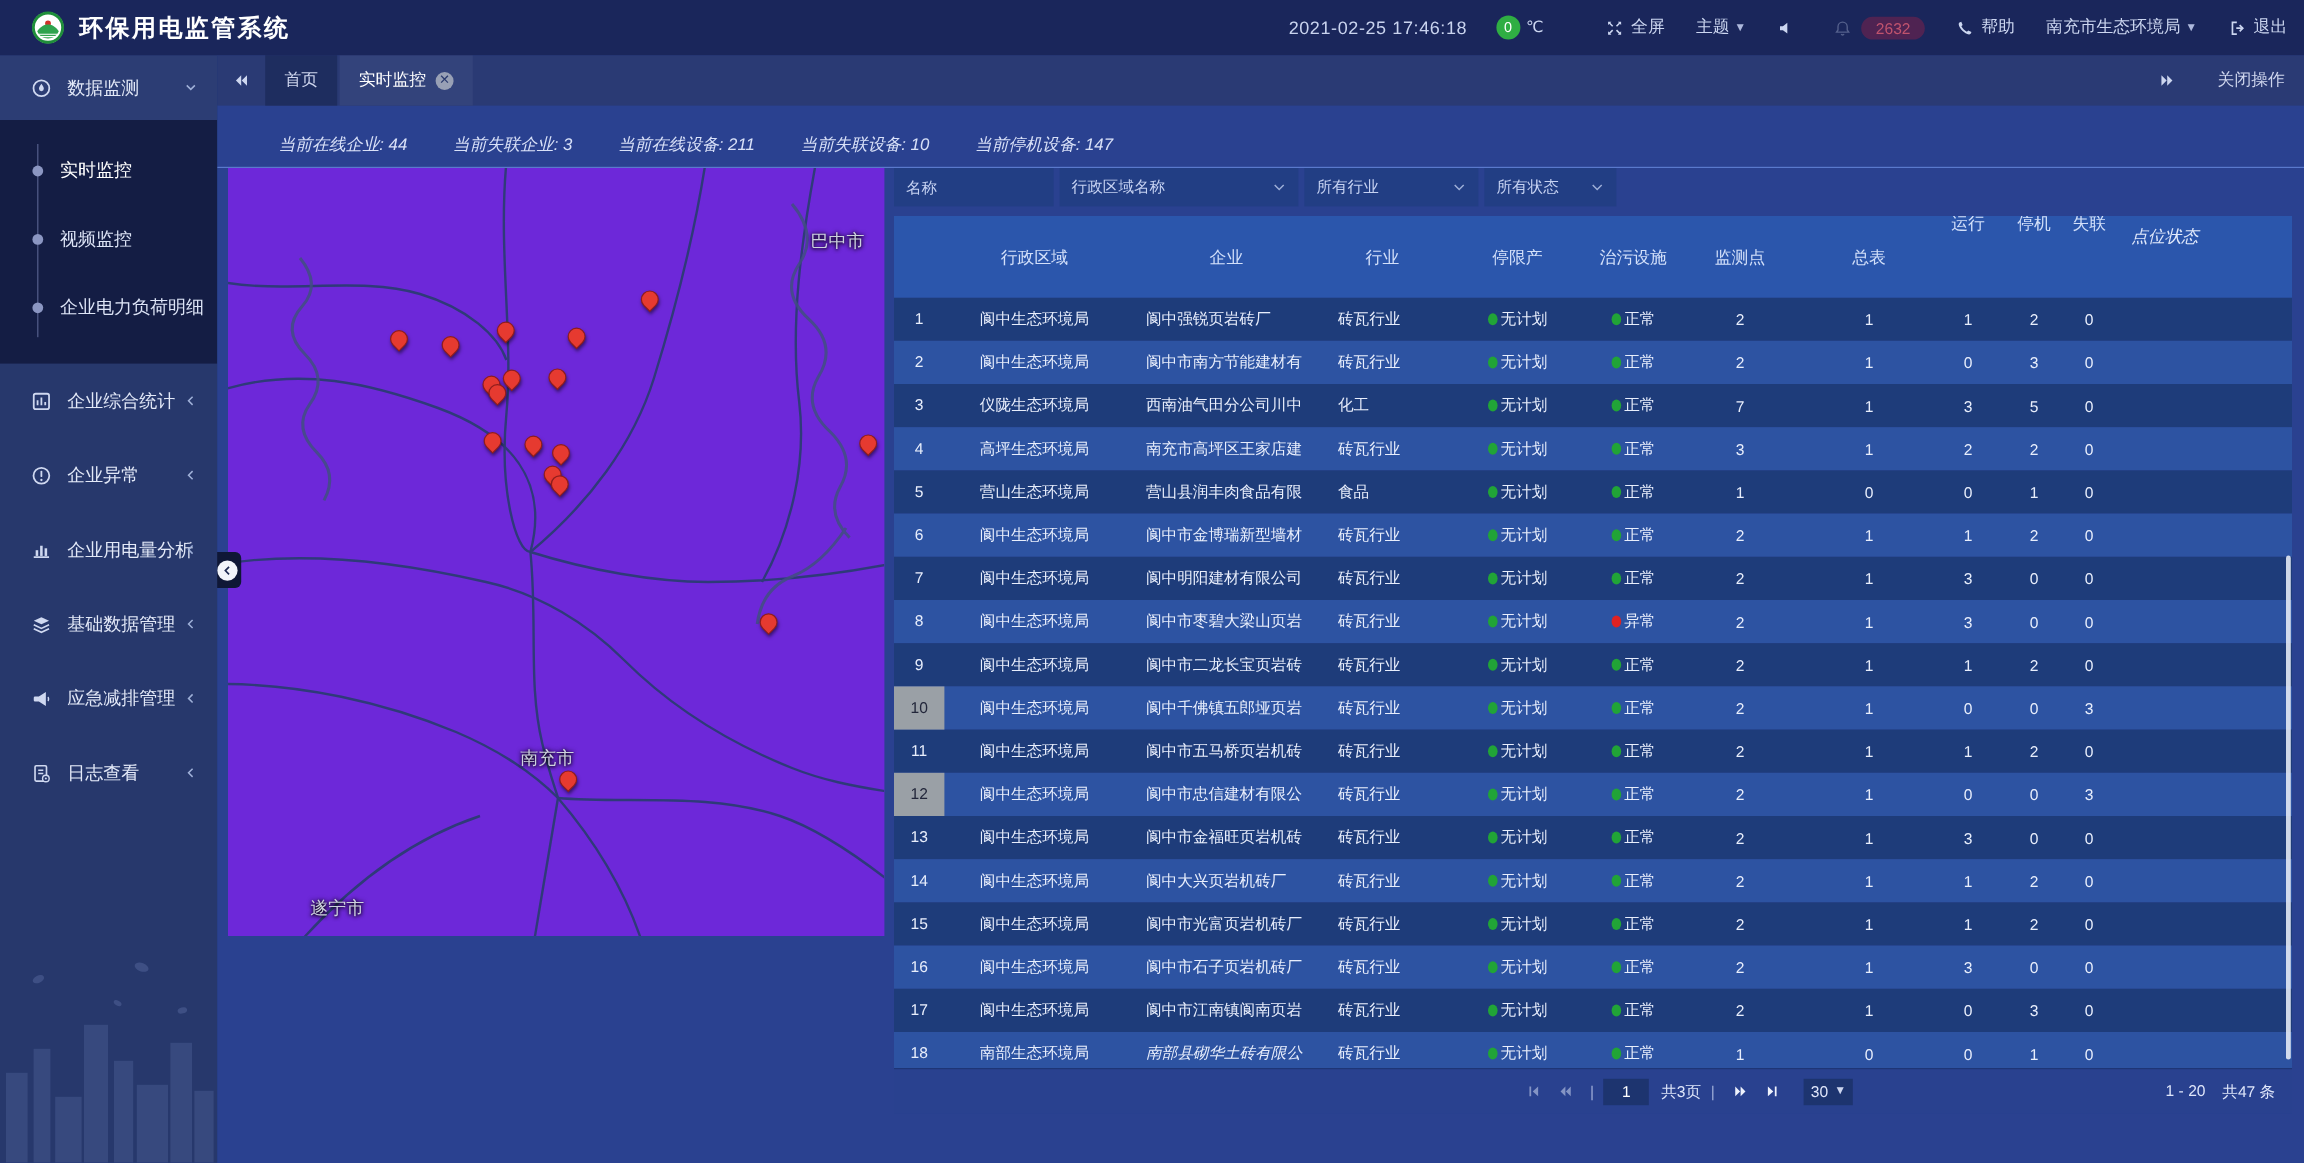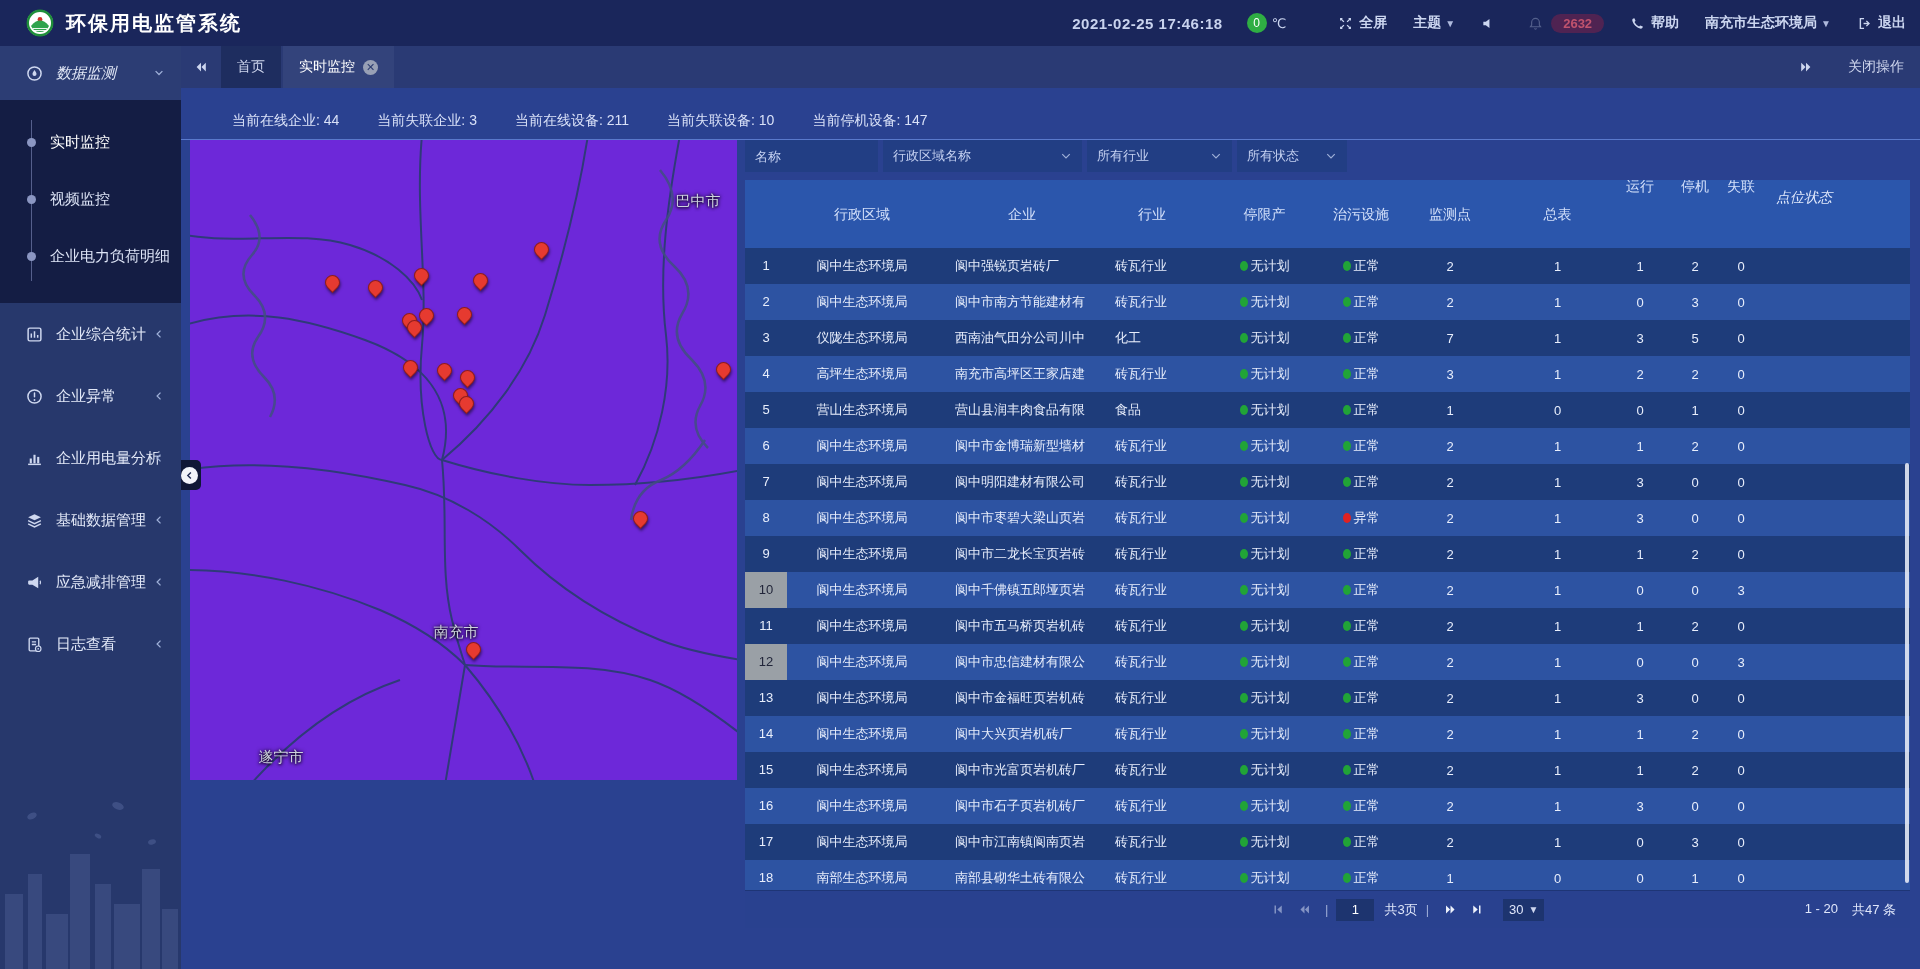--- a/index.html
+++ b/index.html
@@ -5,35 +5,35 @@
   * { margin:0; padding:0; box-sizing:border-box; }
   html,body { width:1920px; height:969px; overflow:hidden;
     font-family:"Liberation Sans","DejaVu Sans",sans-serif; background:#2a4190; }
 
   
   .app-header { position:absolute; left:0; top:0; width:1920px; height:46px;
     background:#1a265b; display:flex; align-items:center; z-index:30; }
   .logo { width:28px; height:28px; margin-left:26px; flex:none; }
   .app-title { color:#fff; font-size:20px; font-weight:bold; letter-spacing:2px; margin-left:12px; }
   .header-right { position:absolute; right:14px; top:0; height:46px; display:flex; align-items:center; color:#ccd6f0; font-size:14px; }
-  .h-item { display:flex; align-items:center; margin-left:26px; white-space:nowrap;font-weight:bold; }
+  .h-item { display:flex; align-items:center; margin-left:26px; white-space:nowrap; }
   .h-item svg { width:15px; height:15px; margin-right:6px; }
   .datetime { font-size:15px; color:#c9d3ee; letter-spacing:.5px; }
   .temp-badge { width:20px; height:20px; border-radius:50%; background:#2fae43; color:#fff; font-size:12px;
     display:flex; align-items:center; justify-content:center; margin-left:24px; }
   .temp-unit { margin-left:5px; font-size:13px; }
   .caret { font-size:10px; margin-left:4px; color:#aeb9dd; }
   .bell-wrap { opacity:.95; }
   .bell-wrap svg { opacity:.35; }
   .notif-badge { background:rgba(150,30,70,.45); color:#c9566f; font-size:13px; padding:2px 12px; border-radius:10px; margin-left:2px; }
 
   
   .sidebar { position:absolute; left:0; top:46px; width:181px; height:923px; background:#27386c; z-index:20; overflow:hidden; }
   .side-item { height:62px; display:flex; align-items:center; padding-left:26px; color:#e3e9f8; font-size:15px; cursor:pointer; position:relative; }
-  .side-item.first { height:54px; background:#2c3d74;font-style:italic; }
+  .side-item.first { height:54px; background:#2c3d74; }
   .sicon { width:17px; height:17px; color:#cfd8f0; flex:none; display:flex; }
   .sicon svg { width:17px; height:17px; }
   .slabel { margin-left:13px; }
   .schev { position:absolute; right:16px; width:12px; height:12px; color:#9fb0d8; display:flex; }
   .schev svg { width:12px; height:12px; }
   .submenu { background:#141d44; padding:14px 0 18px 0; position:relative; }
   .submenu-rail { position:absolute; left:31px; top:20px; bottom:22px; width:1px; background:#555f8c; }
   .sub-item { height:57px; display:flex; align-items:center; padding-left:50px; color:#dde4f6; font-size:15px; position:relative; cursor:pointer; }
   .sub-dot { position:absolute; left:27px; width:9px; height:9px; border-radius:50%; background:#8b96c2; }
   .sub-item.active { color:#ffffff; }
@@ -47,21 +47,21 @@
   .tab.active { background:#33437b; color:#fff; }
   .tab-close { width:15px; height:15px; border-radius:50%; background:#98a0b5; color:#2a3a6e; font-size:11px; line-height:15px;
     text-align:center; margin-left:8px; cursor:pointer; }
   .tabbar-right { position:absolute; right:0; top:0; height:42px; display:flex; align-items:center; }
   .close-ops { color:#cfd6ee; font-size:14px; margin:0 16px 0 22px; cursor:pointer; }
 
   
   .content { position:absolute; left:181px; top:88px; width:1739px; height:881px; background:#2a4190; }
   .stats-bar { height:52px; display:flex; align-items:flex-end; padding:0 10px 9px 51px;
     border-bottom:1px solid #5a79cc; color:#d9e1f8; font-size:14px; }
-  .stat { margin-right:38px; white-space:nowrap; }
+  .stat { margin-right:38px; white-space:nowrap;font-style:italic; }
 
   
   .map-panel { position:absolute; left:9px; top:52px; width:547px; height:640px; background:#6d28d9; overflow:hidden; cursor:grab; }
   .roads { position:absolute; left:0; top:0; width:547px; height:640px; }
   .map-label { position:absolute; color:#cdd2de; font-size:15px; text-shadow:0 1px 3px #000, 0 0 4px #000; transform:translate(-50%,-50%); white-space:nowrap; }
   .pin { position:absolute; width:15px; height:15px; background:#e63a30; border:1px solid #8e1d1d;
     border-radius:50% 50% 50% 0; transform:rotate(-45deg); box-shadow:-1px 2px 3px rgba(0,0,0,.5); cursor:pointer; }
   .map-collapse { position:absolute; left:-3px; top:372px; width:24px; height:30px; background:#0f1736; border-radius:0 5px 5px 0;
     display:flex; align-items:center; justify-content:center; cursor:pointer; z-index:5; }
   .mc-circle { width:17px; height:17px; border-radius:50%; background:#f2f4fa; color:#1c2750; display:flex; align-items:center; justify-content:center; }
@@ -676,21 +676,21 @@
             <div class="tcell c6">2</div>
             <div class="tcell c7">1</div>
             <div class="tcell c8">0</div>
             <div class="tcell c9">3</div>
             <div class="tcell c10">0</div>
             <div class="csp"></div>
           </div>
           <div class="trow even">
             <div class="tcell c0 cell-no">18</div>
             <div class="tcell c1">南部生态环境局</div>
-            <div class="tcell c2 left" style="padding-left:18px;">南部县砌华土砖有限公</div>
+            <div class="tcell c2 left" style="padding-left:18px;font-style:italic;">南部县砌华土砖有限公</div>
             <div class="tcell c3 left" style="padding-left:8px;">砖瓦行业</div>
             <div class="tcell c4"><span class="dot green"></span>无计划</div>
             <div class="tcell c5"><span class="dot green"></span>正常</div>
             <div class="tcell c6">1</div>
             <div class="tcell c7">0</div>
             <div class="tcell c8">0</div>
             <div class="tcell c9">1</div>
             <div class="tcell c10">0</div>
             <div class="csp"></div>
           </div>

